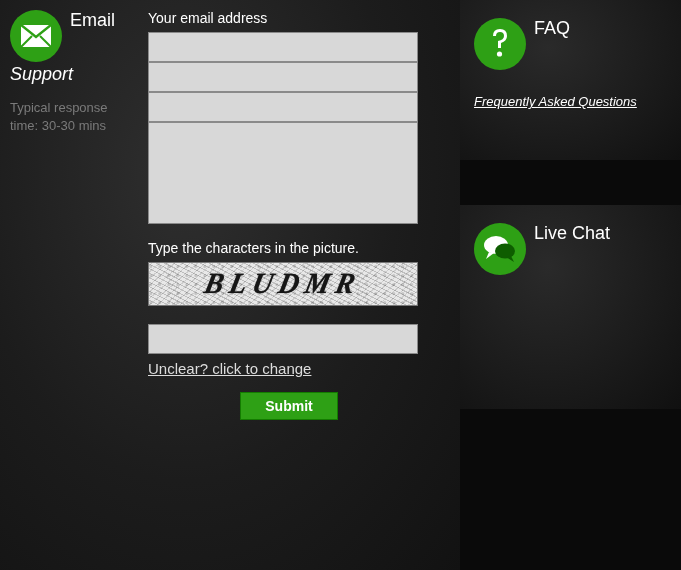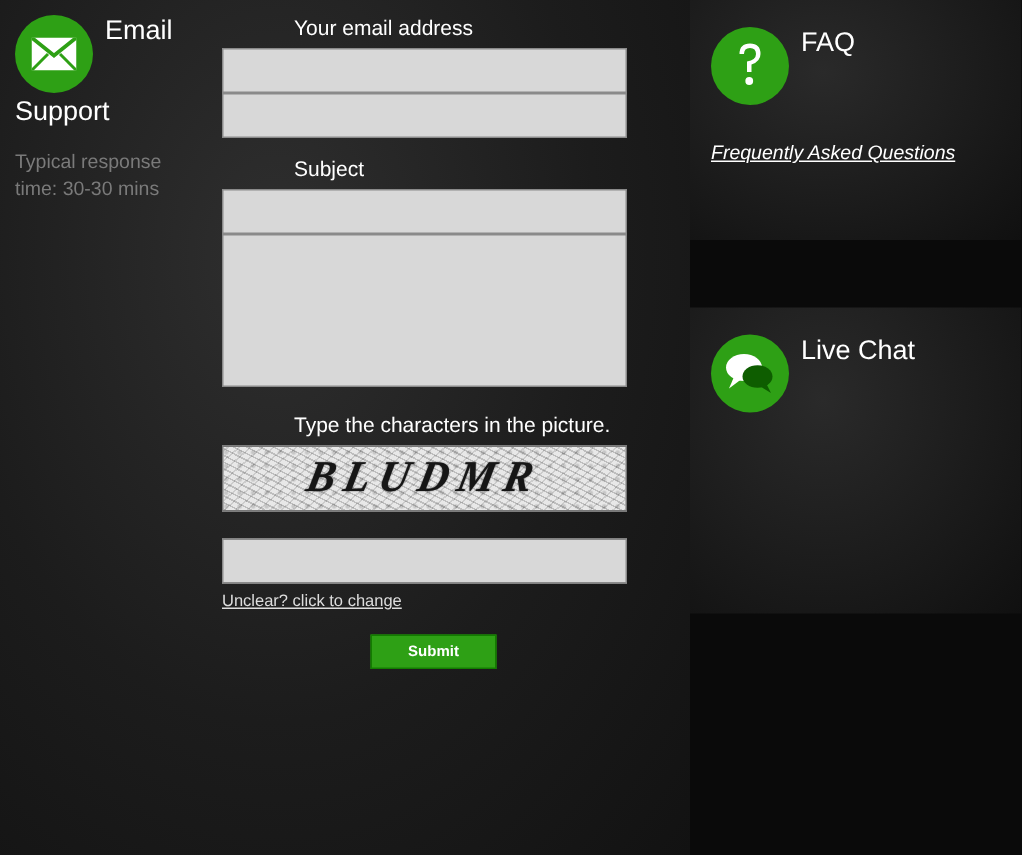--- a/index.html
+++ b/index.html
@@ -33,35 +33,35 @@
   .side-card:first-child { height: 160px; }
   .side-card:last-child { flex: 1; margin-top: 39px; }
   .head-row { display: flex; align-items: flex-start; gap: 8px; }
   .circle {
     width: 52px; height: 52px; border-radius: 50%;
     background: #2ea015;
     display: flex; align-items: center; justify-content: center;
     flex-shrink: 0;
   }
   .title { font-size: 18px; color: #fff; }
-  .subtitle { font-size: 18px; color: #fff; margin-top: 2px; }
+  .subtitle { font-size: 18px; color: #fff; margin-top: 2px; font-style: italic; }
   .note { color: #7a7a7a; font-size: 13px; line-height: 1.4; margin-top: 14px; }
   .link { color: #fff; font-size: 13px; text-decoration: underline; margin-top: 24px; display: inline-block; cursor: pointer; font-style: italic; }
-  .link-small { color: #ddd; font-size: 11px; text-decoration: underline; cursor: pointer; display: inline-block; margin-top: 6px; margin-left: 0; }
+  .link-small { color: #ddd; font-size: 15px; text-decoration: underline; cursor: pointer; display: inline-block; margin-top: 6px; margin-left: 0; }
   .left-col {
     position: absolute;
     left: 10px; top: 10px;
     width: 120px;
   }
   .form-col {
     position: absolute;
     left: 148px; top: 10px;
     width: 282px;
   }
-  .field-label { font-size: 14px; color: #fff; margin-bottom: 6px; margin-top: 12px; margin-left: 48px; }
+  .field-label { font-size: 14px; color: #fff; margin-bottom: 6px; margin-top: 12px; }
   .field-label:first-child { margin-top: 0; }
   input.txt, textarea.txt {
     width: 270px;
     background: #d8d8d8;
     border: 1px solid #8a8a8a;
     padding: 6px 8px;
     font-size: 13px;
     color: #222;
     font-family: inherit;
   }
@@ -94,21 +94,21 @@
       radial-gradient(circle at 20% 40%, rgba(0,0,0,.15) 0 1px, transparent 2px) 0 0/9px 9px;
     pointer-events:none;
   }
   .submit {
     display: block;
     margin: 14px auto 0 auto;
     background: #2ea015;
     border: 1px solid #137c00;
     color: #fff;
     font-weight: bold;
-    font-size: 10px;
+    font-size: 14px;
     padding: 5px 24px;
     cursor: pointer;
   }
   
   svg.ic { display: block; }
 </style>
 </head>
 <body>
 
 <div class="main">
@@ -127,21 +127,20 @@
     <div class="subtitle">Support</div>
     <div class="note">Typical response time: 30-30 mins</div>
   </div>
 
   <div class="form-col">
     <div class="field-label">Your email address</div>
     <input class="txt" type="text" style="">
 
     <input class="txt" type="text" style="">
 
-    <div class="field-label">Subject</div>
     <input class="txt" type="text" style="">
 
     <textarea class="txt" style=""></textarea>
 
     <div class="field-label">Type the characters in the picture.</div>
     <div class="captcha-img">
       <span class="captcha-text">BLUDMR</span>
     </div>
 
     <div style="height:18px"></div>

